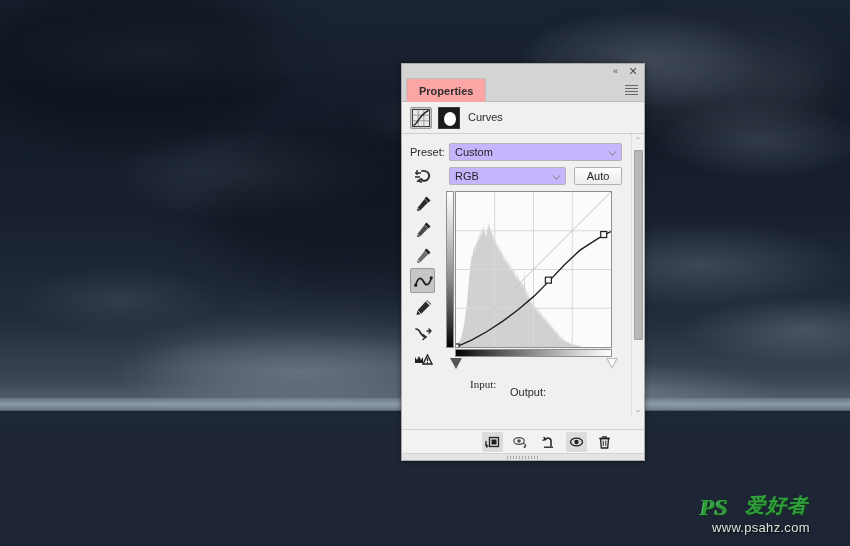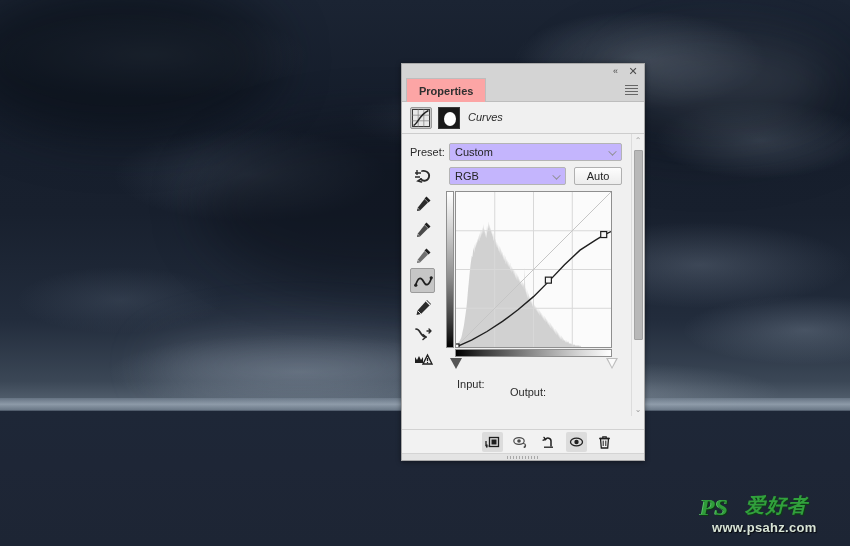--- a/index.html
+++ b/index.html
@@ -85,21 +85,21 @@
     font-size: 20px;
     line-height: 22px;
     letter-spacing: 1px;
     color: #31a03c;
     text-shadow: 1px 1px 0 #0e3d15;
   }
   .wm-url {
     position: absolute;
     left: 12px; top: 28px;
     font-family: "Liberation Sans", sans-serif;
-    font-weight: bold;
+    font-weight: normal;
     font-size: 13px;
     letter-spacing: 0.3px;
     color: #d8e4d6;
     text-shadow: 1px 1px 1px rgba(0,0,0,0.8);
   }
 
   
   #properties-panel {
     position: absolute;
     left: 401px;
@@ -168,21 +168,20 @@
     background: #666;
   }
 
   
   .adj-header {
     position: relative;
     height: 32px;
     background: #f0f0f0;
     border-bottom: 1px solid #cdcdcd;
     padding-left: 8px;
-    font-style: italic;
   }
   .adj-icon-btn {
     position: absolute;
     top: 5px;
     width: 22px; height: 22px;
     background: #c9c9c9;
     border: 1px solid #9a9a9a;
     border-radius: 2px;
     cursor: pointer;
   }
@@ -381,21 +380,21 @@
   }
 
   
   .io-row {
     position: absolute;
     left: 52px; top: 244px;
     width: 165px;
     font-size: 11px;
     color: #2b2b2b;
   }
-  .io-input { position: absolute; left: 3px; top: 0; }
+  .io-input { position: absolute; left: 16px; top: 0; font-family: Liberation Serif, serif; }
   .io-output { position: absolute; left: 56px; top: 0; margin-top: 8px; }
 
   
   .panel-footer {
     position: absolute;
     left: 0; bottom: 7px;
     width: 242px;
     height: 24px;
     background: #f2f2f2;
     border-top: 1px solid #d2d2d2;

